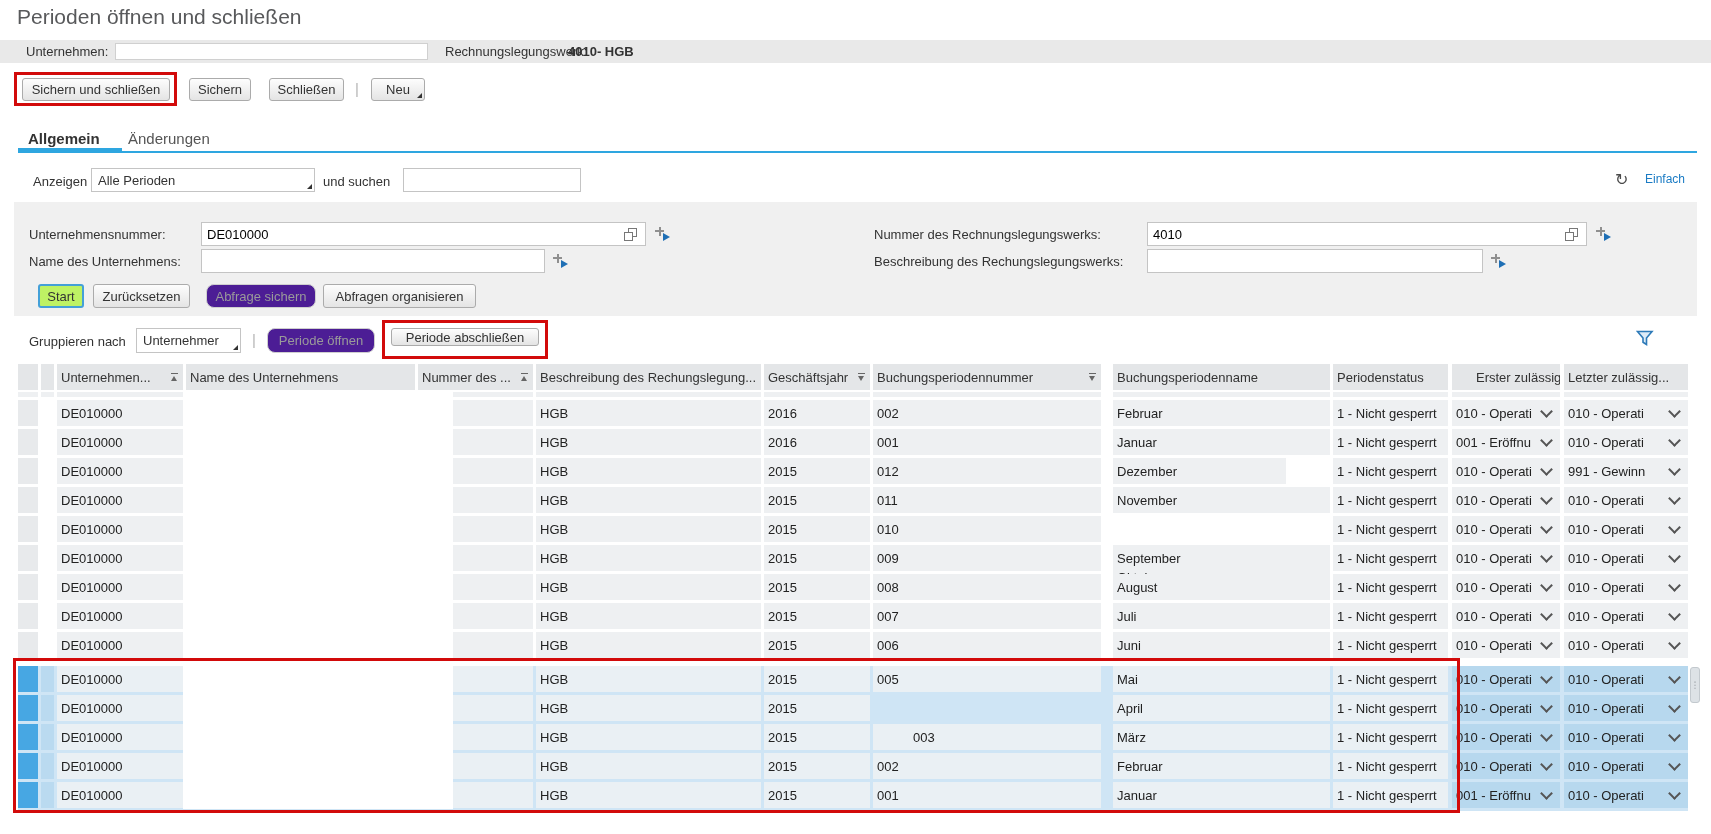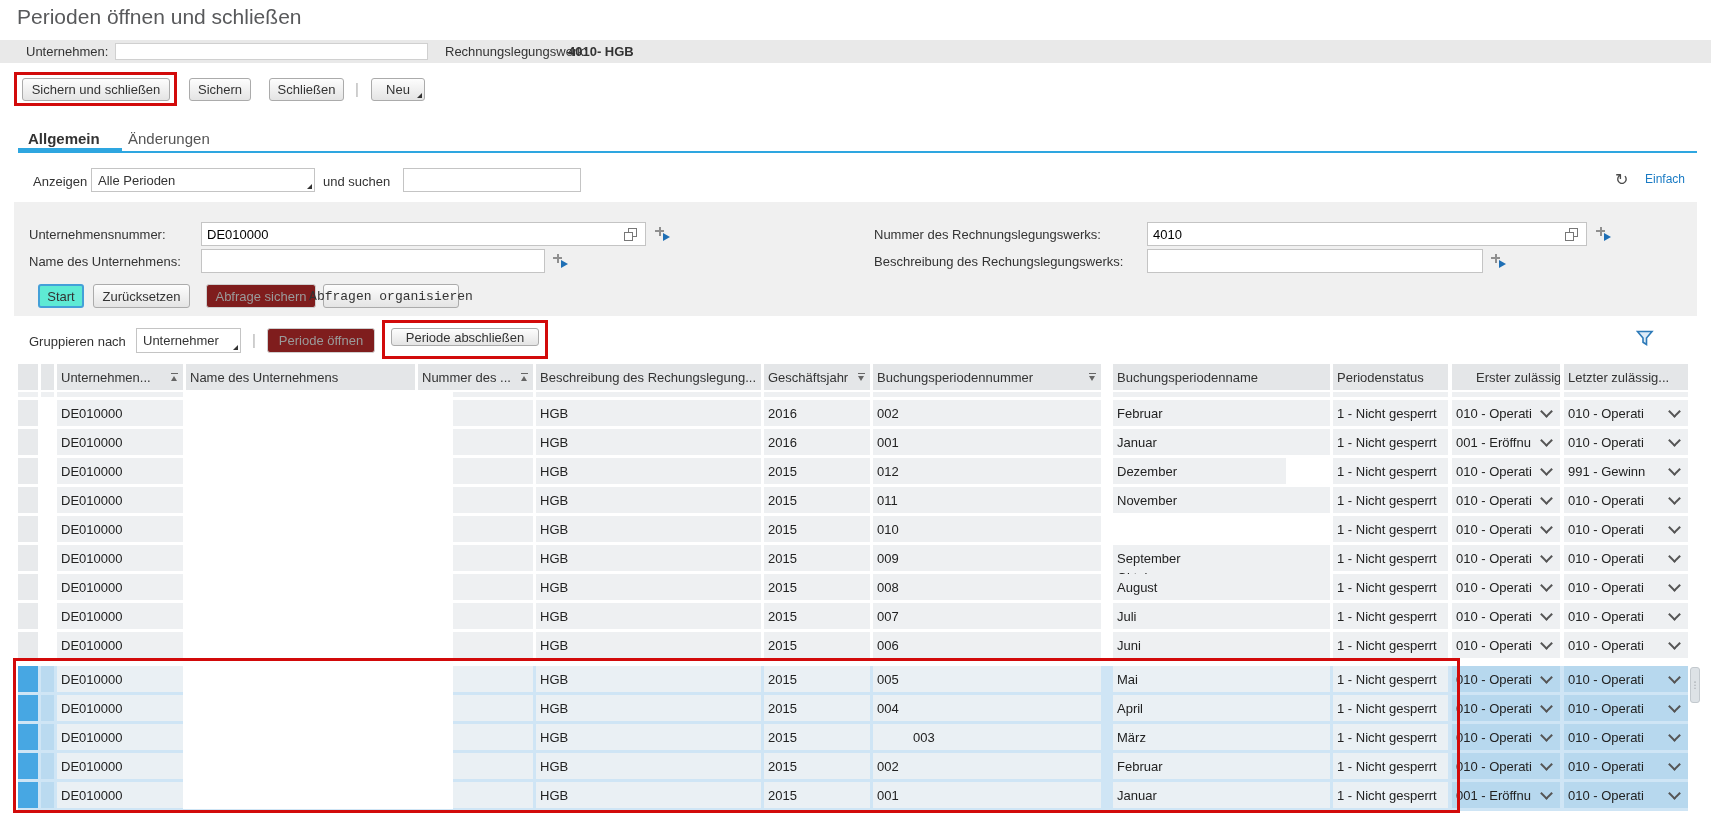--- a/index.html
+++ b/index.html
@@ -13,22 +13,22 @@
 
   
   #topstrip{left:0;top:40px;width:1711px;height:23px;background:#e9e9e9;}
   #company-field{left:115px;top:43px;width:313px;height:17px;background:#fff;border:1px solid #d0d0d0;box-sizing:border-box;}
   .bold{font-weight:bold;}
 
   
   .btn{position:absolute;height:23px;box-sizing:border-box;border:1px solid #ababab;border-radius:3px;
        background:linear-gradient(#fdfdfd,#e4e4e4);font-size:13px;color:#333;display:flex;align-items:center;
        justify-content:center;padding:0 8px;white-space:nowrap;cursor:default;}
-  .btn.disabled{color:#9a9a9a;background:#7f1d1d;border-color:#cfcfcf;}
-  .btn.focus{border:2px solid #44a0d8;background:#5eead4;}
+  .btn.disabled{color:#9a9a9a;background:#4c1d95;border-color:#cfcfcf;border-radius:8px;}
+  .btn.focus{border:2px solid #44a0d8;background:#bef264;}
   .corner{position:absolute;right:2px;bottom:2px;width:0;height:0;border-left:5px solid transparent;border-bottom:5px solid #333;}
   .vsep{position:absolute;font-size:15px;color:#b5b5b5;}
 
   
   .redbox{position:absolute;border:3px solid #d20a0a;box-sizing:border-box;z-index:60;pointer-events:none;}
 
   
   .tab{position:absolute;top:130px;font-size:15px;}
   #tab-allgemein{left:28px;font-weight:bold;color:#333;}
   #tab-aenderungen{left:128px;color:#555;}
@@ -148,21 +148,21 @@
   <input class="inp" style="left: 1147px; top: 249px; width: 336px; height: 24px;" value="">
   <span class="qc" style="left:1491px;top:254px;">
       <i class="h"></i>
       <i class="v"></i>
       <b class="a"></b>
     </span>
 
   <div class="btn focus" style="left:38px;top:284px;width:46px;height:24px;">Start</div>
   <div class="btn" style="left:93px;top:284px;width:97px;height:24px;">Zurücksetzen</div>
   <div class="btn disabled" style="left:206px;top:284px;width:110px;height:24px;">Abfrage sichern</div>
-  <div class="btn" style="left:323px;top:284px;width:136px;height:24px;font-family:Liberation Mono, monospace;">Abfragen organisieren</div>
+  <div class="btn" style="left:323px;top:284px;width:153px;height:24px;">Abfragen organisieren</div>
 
   <div class="abs lbl" style="left:29px;top:334px;">Gruppieren nach</div>
   <div class="selbox" style="left:136px;top:328px;width:105px;height:25px;">
     <span>Unternehmer</span>
     <span class="corner"></span>
   </div>
   <div class="vsep" style="left:252px;top:331px;">|</div>
   <div class="btn disabled" style="left:267px;top:328px;width:108px;height:25px;">Periode öffnen</div>
   <div class="btn" style="left:391px;top:328px;width:148px;height:18px;">Periode abschließen</div>
   <div class="redbox" style="left:382px;top:320px;width:166px;height:39px;"></div>
@@ -429,21 +429,20 @@
         </div>
       </div>
       <div class="trow sel" style="top: 695px;">
         <div class="cell c-sel0" style="left: 0px; width: 20px;"></div>
         <div class="cell c-sel1" style="left: 23px; width: 13px;"></div>
         <div class="cell c-untn" style="left: 39px; width: 126px;">DE010000</div>
         <div class="cell c-name" style="left: 168px; width: 229px;"></div>
         <div class="cell c-numr" style="left: 400px; width: 115px;"></div>
         <div class="cell c-besc" style="left: 518px; width: 225px;">HGB</div>
         <div class="cell c-gjhr" style="left: 746px; width: 106px;">2015</div>
-        <div class="cell c-bpnr" style="left: 855px; width: 228px;">004</div>
         <div class="cell c-bpnm" style="left: 1095px; width: 217px;">April</div>
         <div class="cell c-pst" style="left: 1315px; width: 115px;">1 - Nicht gesperrt</div>
         <div class="cell c-erst dd" style="left: 1434px; width: 108px;">
           <span>010 - Operati</span>
           <span class="chev"></span>
         </div>
         <div class="cell c-letz dd" style="left: 1546px; width: 124px;">
           <span>010 - Operati</span>
           <span class="chev"></span>
         </div>

